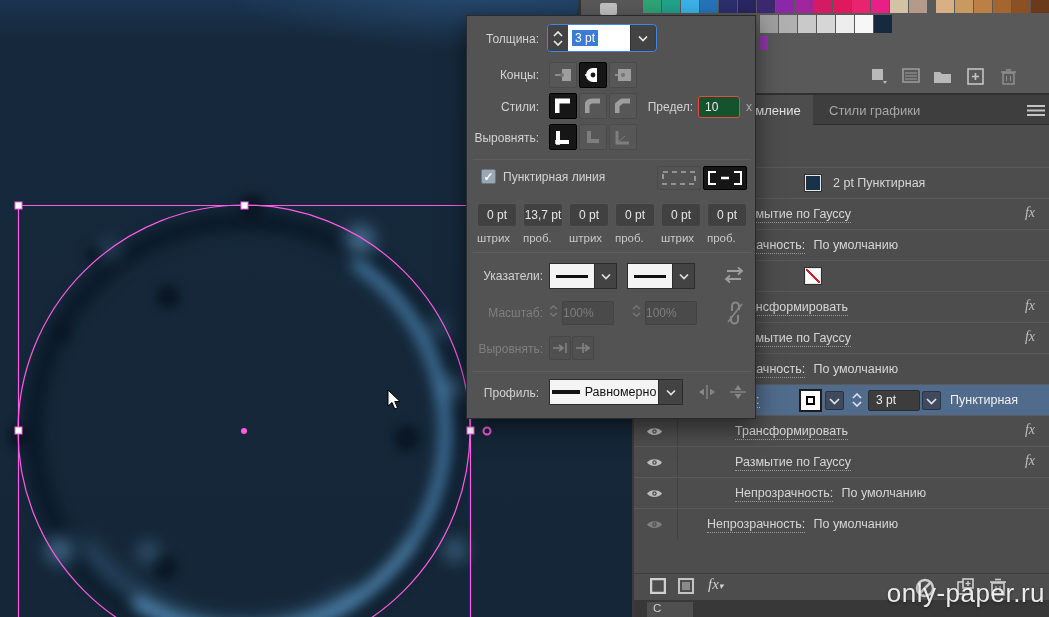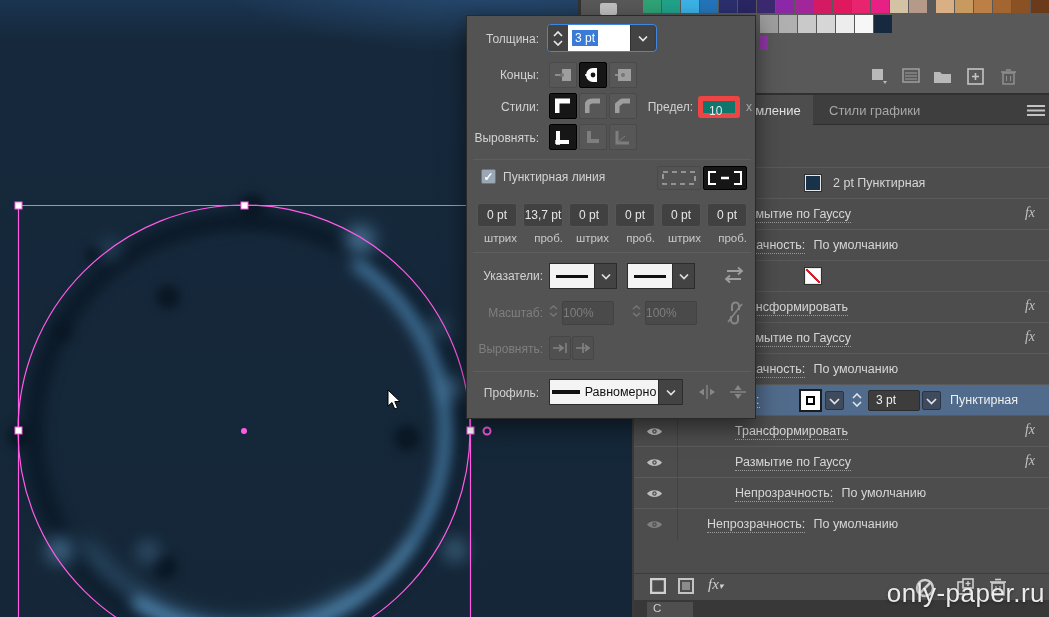--- a/index.html
+++ b/index.html
@@ -80,25 +80,25 @@
   .lab.dis{color:#7f7f7f;}
   .sep{position:absolute;left:6px;width:278px;height:1px;background:#474747;border-bottom:1px solid #5e5e5e;}
   .btn3{position:absolute;width:28px;height:26px;background:#575757;border:1px solid #4a4a4a;
     border-radius:2px;display:flex;align-items:center;justify-content:center;}
   .btn3.on{background:#161616;border-color:#000;}
   .focus-ring{position:absolute;border:1px solid #3f87e0;border-radius:4px;background:#3f3f3f;display:flex;overflow:hidden;}
   .wstep{width:20px;display:flex;flex-direction:column;align-items:center;justify-content:center;gap:3px;background:#434343;}
   .winput{width:62px;background:#fff;display:flex;align-items:center;padding-left:4px;}
   .wsel{background:#3a7bd5;color:#fff;font-size:12px;padding:1px 3px;}
   .wchev{width:24px;background:#434343;display:flex;align-items:center;justify-content:center;border-left:1px solid #2f2f2f;}
-  .numbox{position:absolute;background:#0f766e;border:5px solid #ef4444;border-radius:3px;
+  .numbox{position:absolute;background:#14532d;border:1px solid #ef4444;border-radius:3px;
     color:#e8e8e8;font-size:12px;}
   .dashfield{position:absolute;width:40px;height:24px;background:#414141;border:1px solid #565656;
     border-radius:3px;color:#e6e6e6;font-size:12px;text-align:center;line-height:22px;overflow:hidden;white-space:nowrap;}
-  .dashlab{position:absolute;width:40px;text-align:right;font-size:11.5px;color:#c9c9c9;}
+  .dashlab{position:absolute;width:40px;text-align:left;font-size:11.5px;color:#c9c9c9;}
   .cbox{position:absolute;width:15px;height:15px;background:#9aa7b5;border:1px solid #6b7684;
     border-radius:2px;color:#fff;font-size:12px;line-height:14px;text-align:center;font-weight:bold;}
   .dashbtn{position:absolute;width:44px;height:24px;border:1px solid #4a4a4a;border-radius:2px;
     display:flex;align-items:center;justify-content:center;}
   .dashbtn.on{background:#161616;border-color:#000;}
   .whitedd{position:absolute;height:26px;display:flex;}
   .wd-face{background:#f4f4f4;display:flex;align-items:center;justify-content:center;gap:5px;border:1px solid #2c2c2c;}
   .wd-line{height:3px;background:#111;}
   .wd-chev{width:22px;background:#434343;border:1px solid #2c2c2c;border-left:none;
     display:flex;align-items:center;justify-content:center;}

